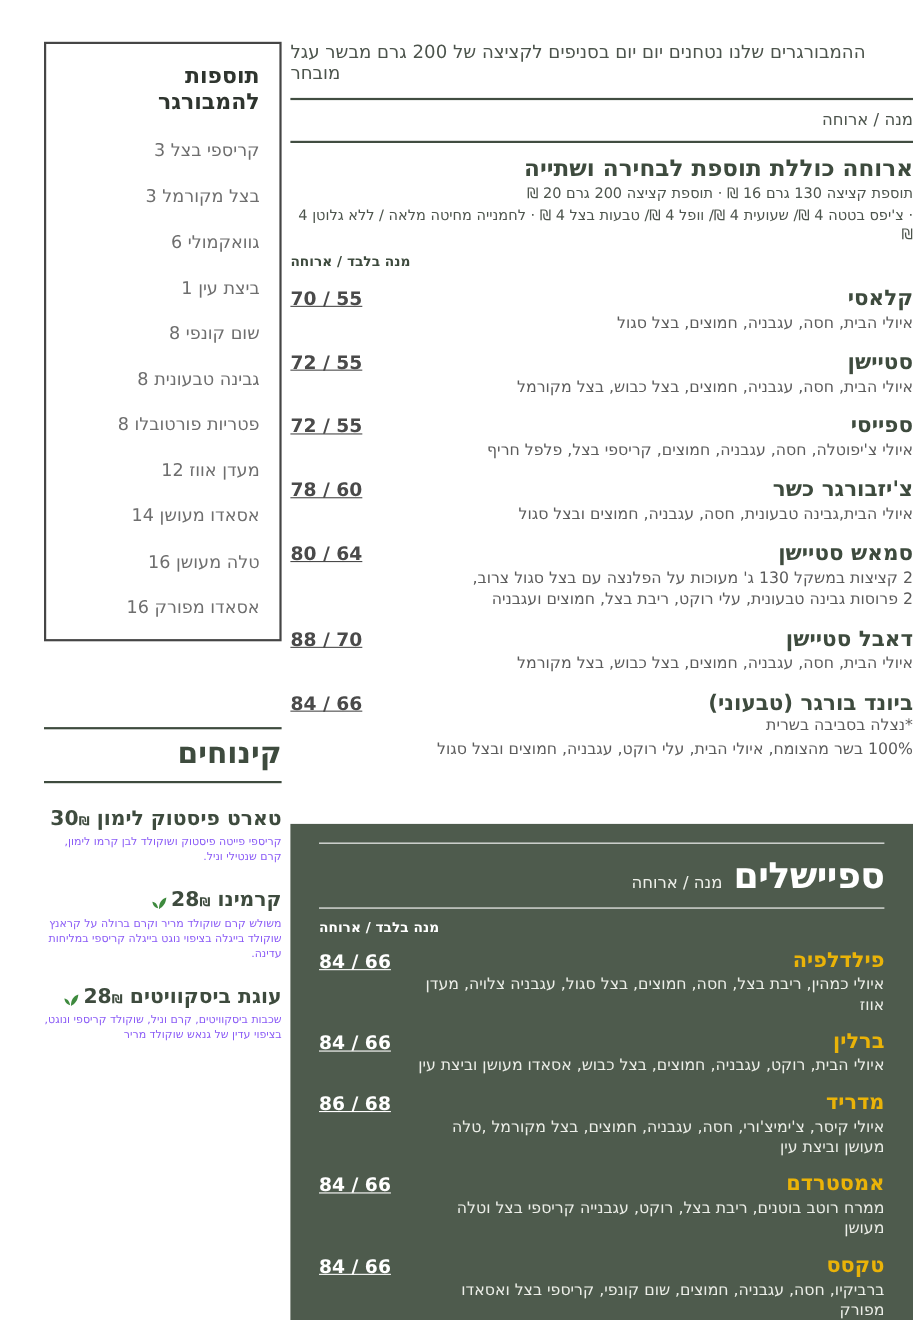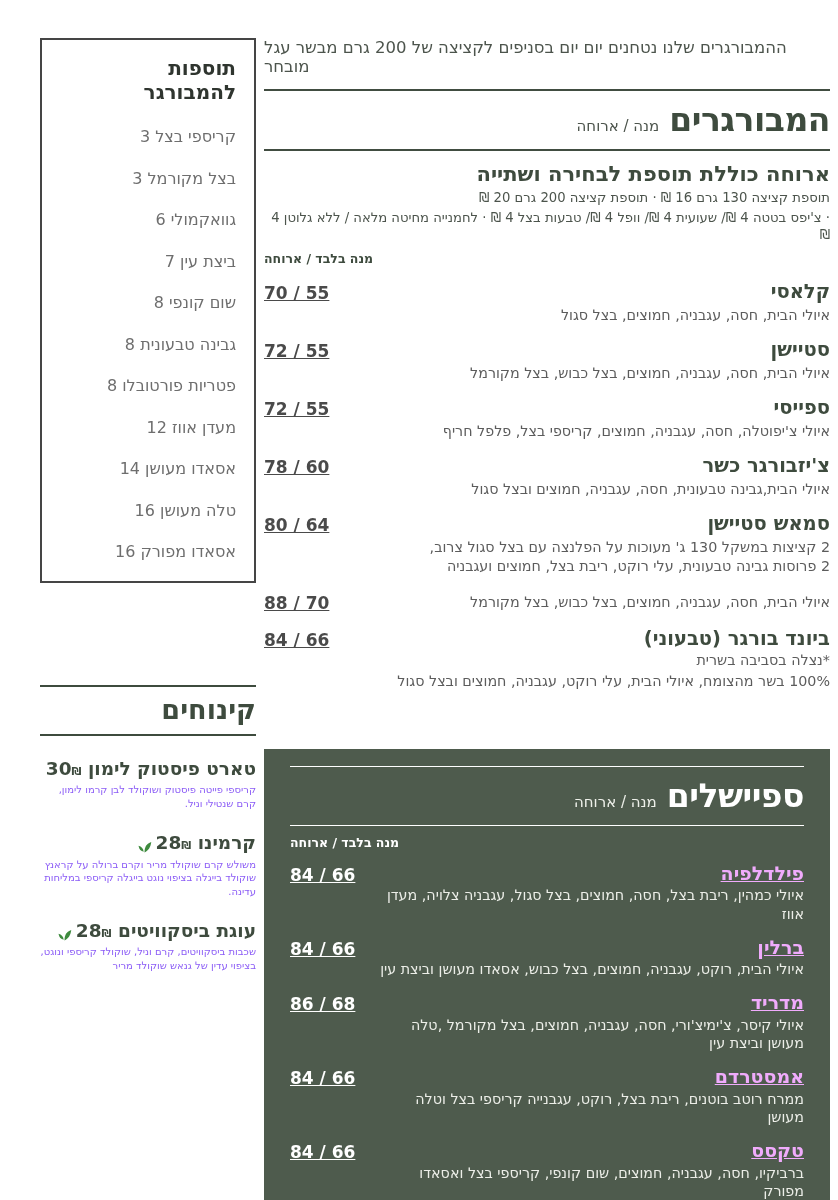--- a/index.html
+++ b/index.html
@@ -26,49 +26,48 @@
   .mi-text h3 { font-size:19.5px; font-weight:bold; color:#3e4b3e; line-height:1.15; }
   .mi-text p { font-size:14.3px; color:#5c5c5c; line-height:1.3; margin-top:2px; }
   .mi-text p.small-note { margin-top:1px; }
   .mi-price { width:88px; flex:none; text-align:left; font-size:17px; font-weight:bold; color:#4a4a4a; padding-top:2px; direction:ltr;text-decoration:underline; }
   
   .specials-box { background:#4e5b4d; color:#f3f3ee; margin-top:58px; padding:17px 26px 24px; }
   .specials-box .rule, .specials-box .rule-thin { border-top-color:#ffffff; }
   .specials-box .section-title { color:#ffffff; }
   .specials-box .section-sub { color:#eef0ea; }
   .specials-box .price-header { color:#ffffff; margin-top:9px; }
-  .specials-box .mi-text h3 { color:#f0abfc; font-size:19px;text-decoration:underline; }
+  .specials-box .mi-text h3 { color:#eab308; font-size:19px; }
   .specials-box .mi-text p { color:#eceee8; }
   .specials-box .mi-price { color:#ffffff; }
   .specials-box .menu-item { margin-top:13px; }
   
   .aside-col { flex:1; padding-top:0; }
   .addons-box { border:2px solid #454545; padding:16px 18px 20px; min-height:468px; }
   .addons-title { font-size:20px; font-weight:bold; color:#2f352f; line-height:1.22; }
   .addon-item { font-size:16px; color:#6e6e6e; text-align:right; margin-top:22.5px; }
-  .desserts { margin-top:102px; }
+  .desserts { margin-top:78px; }
   .desserts-rule { border:none; border-top:2px solid #3e4b3e; }
   .desserts-title { font-size:27px; font-weight:bold; color:#3e4b3e; text-align:right; padding:7px 0 9px; }
   .dessert-item { margin-top:22px; text-align:right; }
   .dessert-name { font-size:18.5px; font-weight:bold; color:#3e4b3e; line-height:1.2; }
   .shekel { font-size:11px; font-weight:bold; vertical-align:baseline; }
   .dessert-desc { font-size:10px; color:#8b5cf6; line-height:1.35; margin-top:3px; }
   .leaf { display:inline-block; width:15px; height:15px; vertical-align:middle; margin-right:4px; }
 </style>
 </head>
 <body>
 
 <div class="page">
 
   <div class="main-col">
     <div class="tagline">ההמבורגרים שלנו נטחנים יום יום בסניפים לקציצה של 200 גרם מבשר עגל מובחר</div>
     <hr class="rule">
 
     <div class="section-title-row">
-      <span class="section-title">המבורגרים</span>
       <span class="section-sub">מנה / ארוחה</span>
     </div>
     <hr class="rule">
 
     <div class="includes">ארוחה כוללת תוספת לבחירה ושתייה</div>
     <div class="note">תוספת קציצה 130 גרם 16 ₪ · תוספת  קציצה 200 גרם 20 ₪</div>
     <div class="note">· צ'יפס בטטה 4 ₪/ שעועית 4 ₪/ וופל 4 ₪/ טבעות בצל 4 ₪ · לחמנייה מחיטה מלאה / ללא גלוטן 4 ₪</div>
     <div class="price-header">מנה בלבד / ארוחה</div>
 
     <div class="menu-item">
@@ -107,20 +106,21 @@
       <div class="mi-text">
         <h3>סמאש סטיישן</h3>
         <p>2 קציצות במשקל 130 ג' מעוכות על הפלנצה עם בצל סגול צרוב,</p>
         <p class="small-note">2 פרוסות גבינה טבעונית, עלי רוקט, ריבת בצל, חמוצים ועגבניה</p>
       </div>
       <div class="mi-price">80 / 64</div>
     </div>
 
     <div class="menu-item">
       <div class="mi-text">
+        <h3>דאבל סטיישן</h3>
         <p>איולי הבית, חסה, עגבניה, חמוצים, בצל כבוש, בצל מקורמל</p>
       </div>
       <div class="mi-price">88 / 70</div>
     </div>
 
     <div class="menu-item">
       <div class="mi-text">
         <h3>ביונד בורגר (טבעוני)</h3>
         <p class="small-note">*נצלה בסביבה בשרית</p>
         <p>100% בשר מהצומח, איולי הבית, עלי רוקט, עגבניה, חמוצים ובצל סגול</p>
@@ -181,21 +181,21 @@
 
   <div class="aside-col">
     <div class="addons-box">
       <div class="addons-title">
         <div>תוספות</div>
         <div>להמבורגר</div>
       </div>
       <div class="addon-item">קריספי בצל 3</div>
       <div class="addon-item">בצל מקורמל 3</div>
       <div class="addon-item">גוואקמולי 6</div>
-      <div class="addon-item">ביצת עין 7</div>
+      <div class="addon-item">ביצת עין 1</div>
       <div class="addon-item">שום קונפי 8</div>
       <div class="addon-item">גבינה טבעונית 8</div>
       <div class="addon-item">פטריות פורטובלו 8</div>
       <div class="addon-item">מעדן אווז 12</div>
       <div class="addon-item">אסאדו מעושן 14</div>
       <div class="addon-item">טלה מעושן 16</div>
       <div class="addon-item">אסאדו מפורק 16</div>
     </div>
 
     <div class="desserts">

